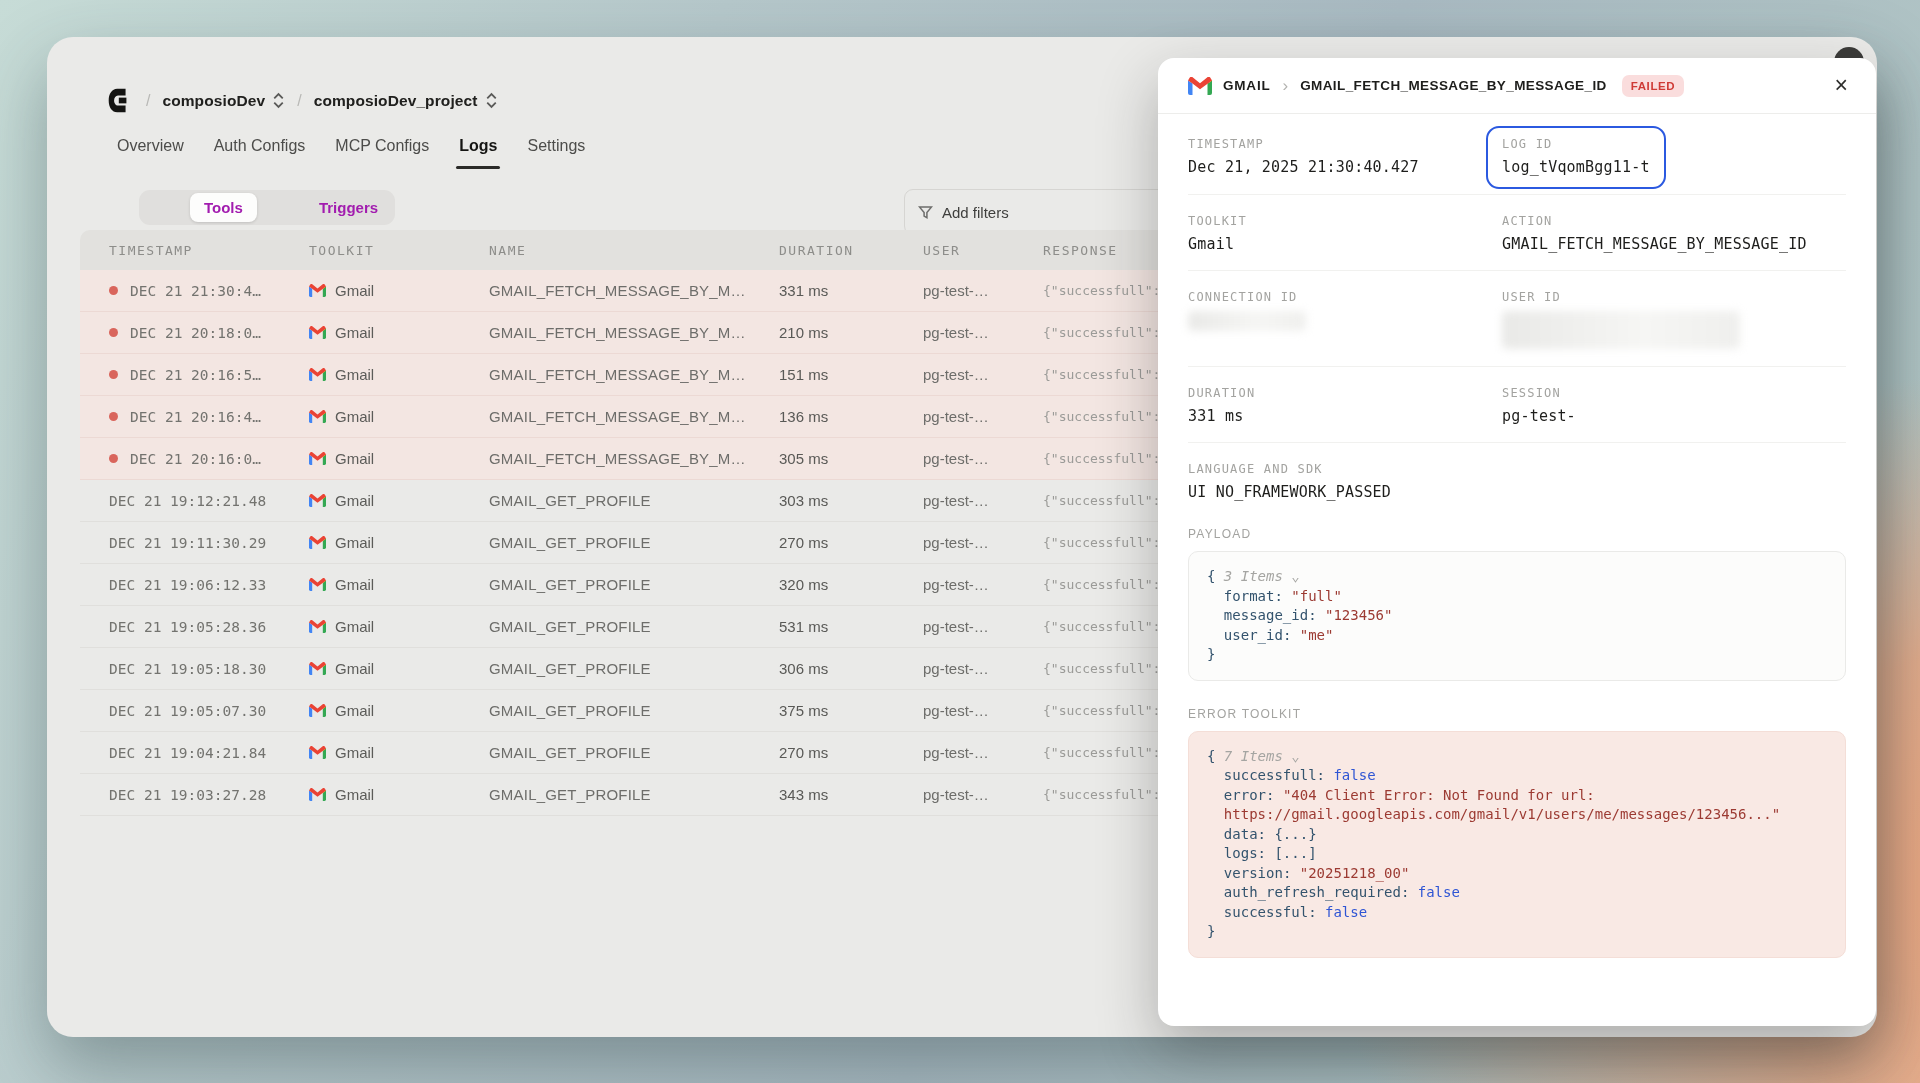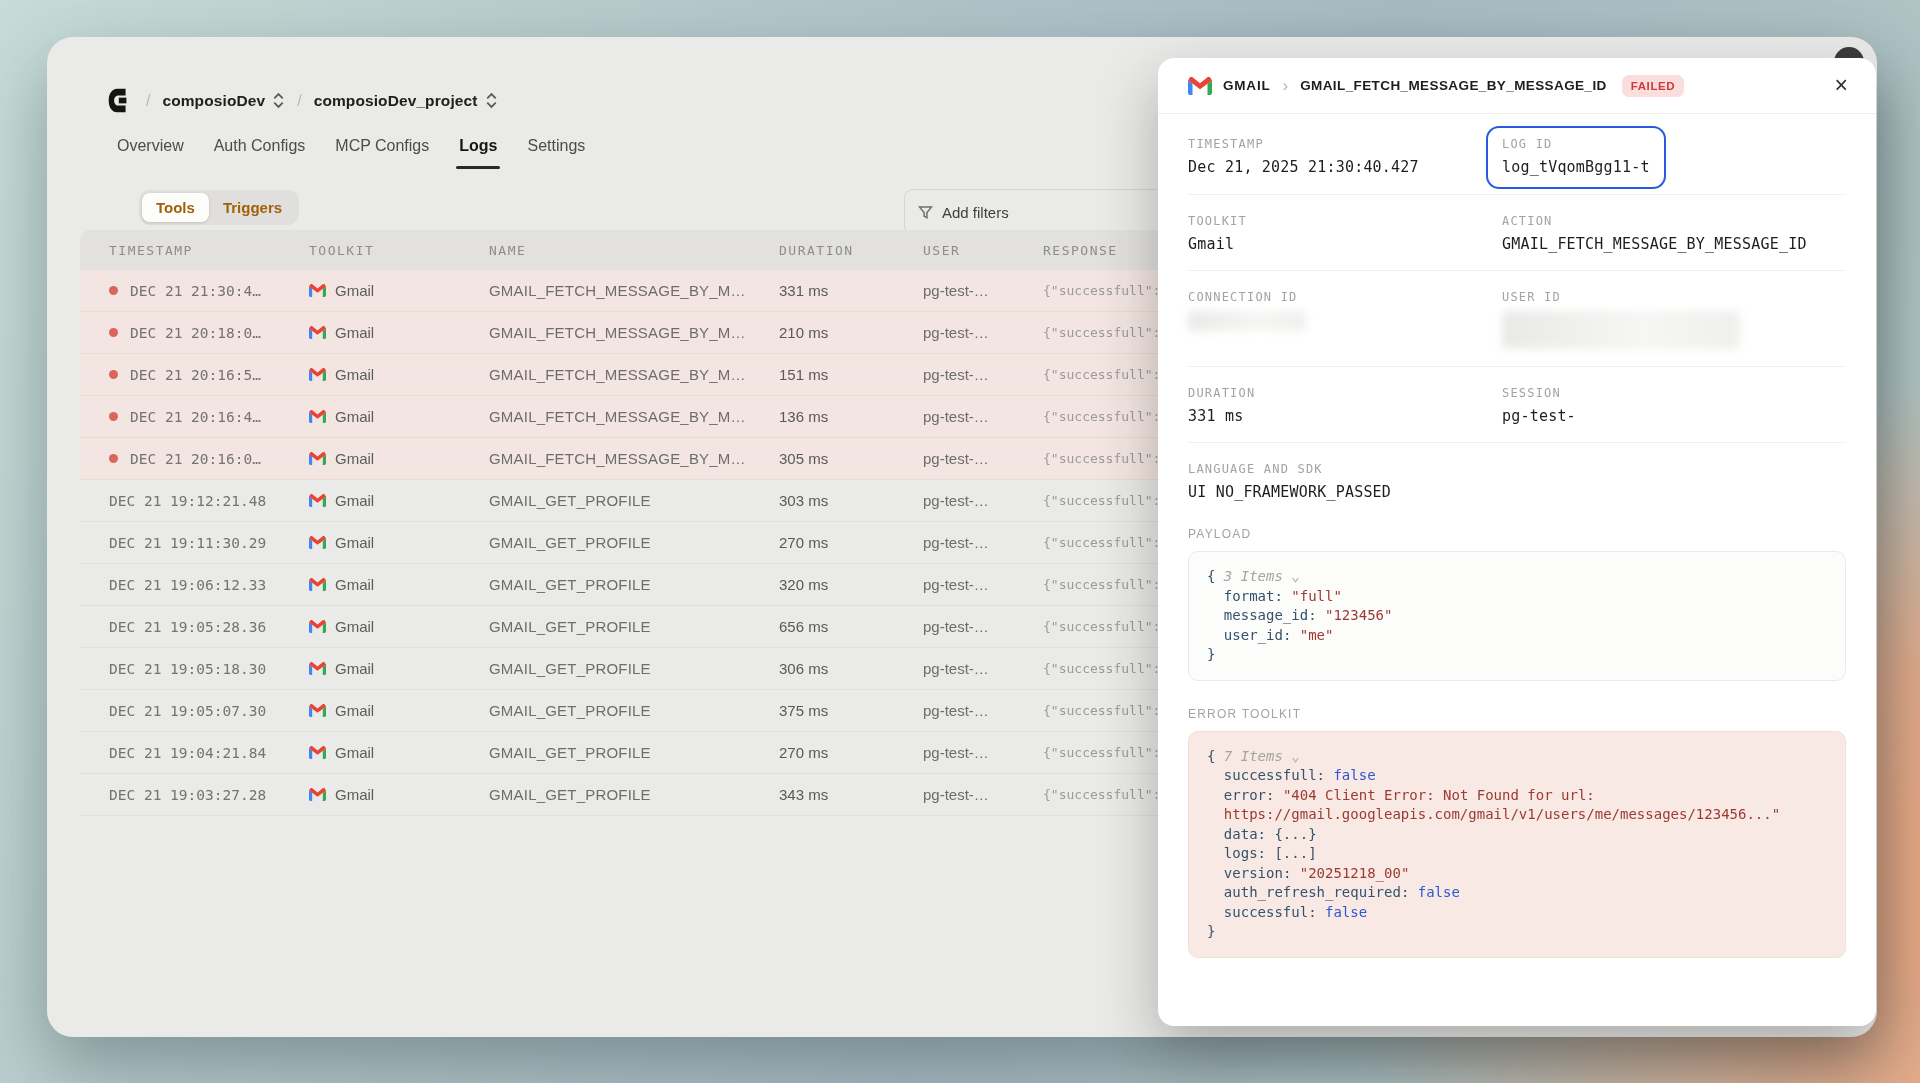--- a/index.html
+++ b/index.html
@@ -24,21 +24,21 @@
   .crumb .txt{font-size:15.5px;font-weight:700;color:#20201e;letter-spacing:.1px;}
   .updown{width:13px;height:17px;}
 
   .tabs{position:absolute;left:70px;top:100px;display:flex;gap:30px;}
   .tab{font-size:16px;color:#4c4c4a;padding-bottom:14px;position:relative;cursor:pointer;}
   .tab.active{color:#151513;font-weight:600;}
   .tab.active:after{content:"";position:absolute;left:-3px;right:-3px;bottom:0;height:3px;background:#2a2a28;border-radius:2px;}
 
   
   .seg-wrap{position:absolute;left:92px;top:153px;background:#e0dfdd;border-radius:11px;padding:3px;display:flex;}
-  .seg{font-size:15px;color:#a16207;padding:6px 14px;border-radius:8px;cursor:pointer;font-weight:600;}
+  .seg{font-size:15px;color:#a21caf;padding:6px 14px;border-radius:8px;cursor:pointer;font-weight:600;margin-left:48px;}
   .seg.active{background:#fdfdfc;box-shadow:0 1px 3px rgba(0,0,0,.14);}
   .add-filters{
     position:absolute;left:857px;top:152px;width:310px;height:46px;
     border:1px solid #d6d5d2;border-radius:9px;display:flex;align-items:center;gap:9px;
     padding-left:13px;box-sizing:border-box;color:#3f3f3d;font-size:15px;cursor:pointer;
   }
   .funnel{width:15px;height:15px;stroke:#6d6d6b;fill:none;stroke-width:1.6;}
 
   
   .log-table{position:absolute;left:33px;top:193px;width:1790px;border-radius:10px 10px 0 0;overflow:hidden;}
@@ -313,21 +313,21 @@
           <div class="td-tk">
   <svg class="gmail" viewBox="0 0 24 18">
     <path d="M0 3.5 L0 16 a2 2 0 0 0 2 2 H4.5 V6.5 Z" fill="#4285F4"></path>
     <path d="M24 3.5 L24 16 a2 2 0 0 1 -2 2 H19.5 V6.5 Z" fill="#34A853"></path>
     <path d="M19.5 0.5 L24 3.5 L19.5 6.8 Z" fill="#FBBC04"></path>
     <path d="M4.5 6.5 L0 3.5 L1.8 0.6 a2 2 0 0 1 2.8 -0.4 L12 6.3 L19.4 0.2 a2 2 0 0 1 2.8 0.4 L24 3.5 L12 12.2 Z" fill="#EA4335"></path>
   </svg>
 <span>Gmail</span>
           </div>
           <div class="td-name">GMAIL_GET_PROFILE</div>
-          <div class="td-dur">656 ms</div>
+          <div class="td-dur">531 ms</div>
           <div class="td-user">pg-test-…</div>
           <div class="td-resp">{"successfull":tru</div>
         </div>
         <div class="tr">
           <div class="td-ts">
             <span>DEC 21 19:05:18.30</span>
           </div>
           <div class="td-tk">
   <svg class="gmail" viewBox="0 0 24 18">
     <path d="M0 3.5 L0 16 a2 2 0 0 0 2 2 H4.5 V6.5 Z" fill="#4285F4"></path>

